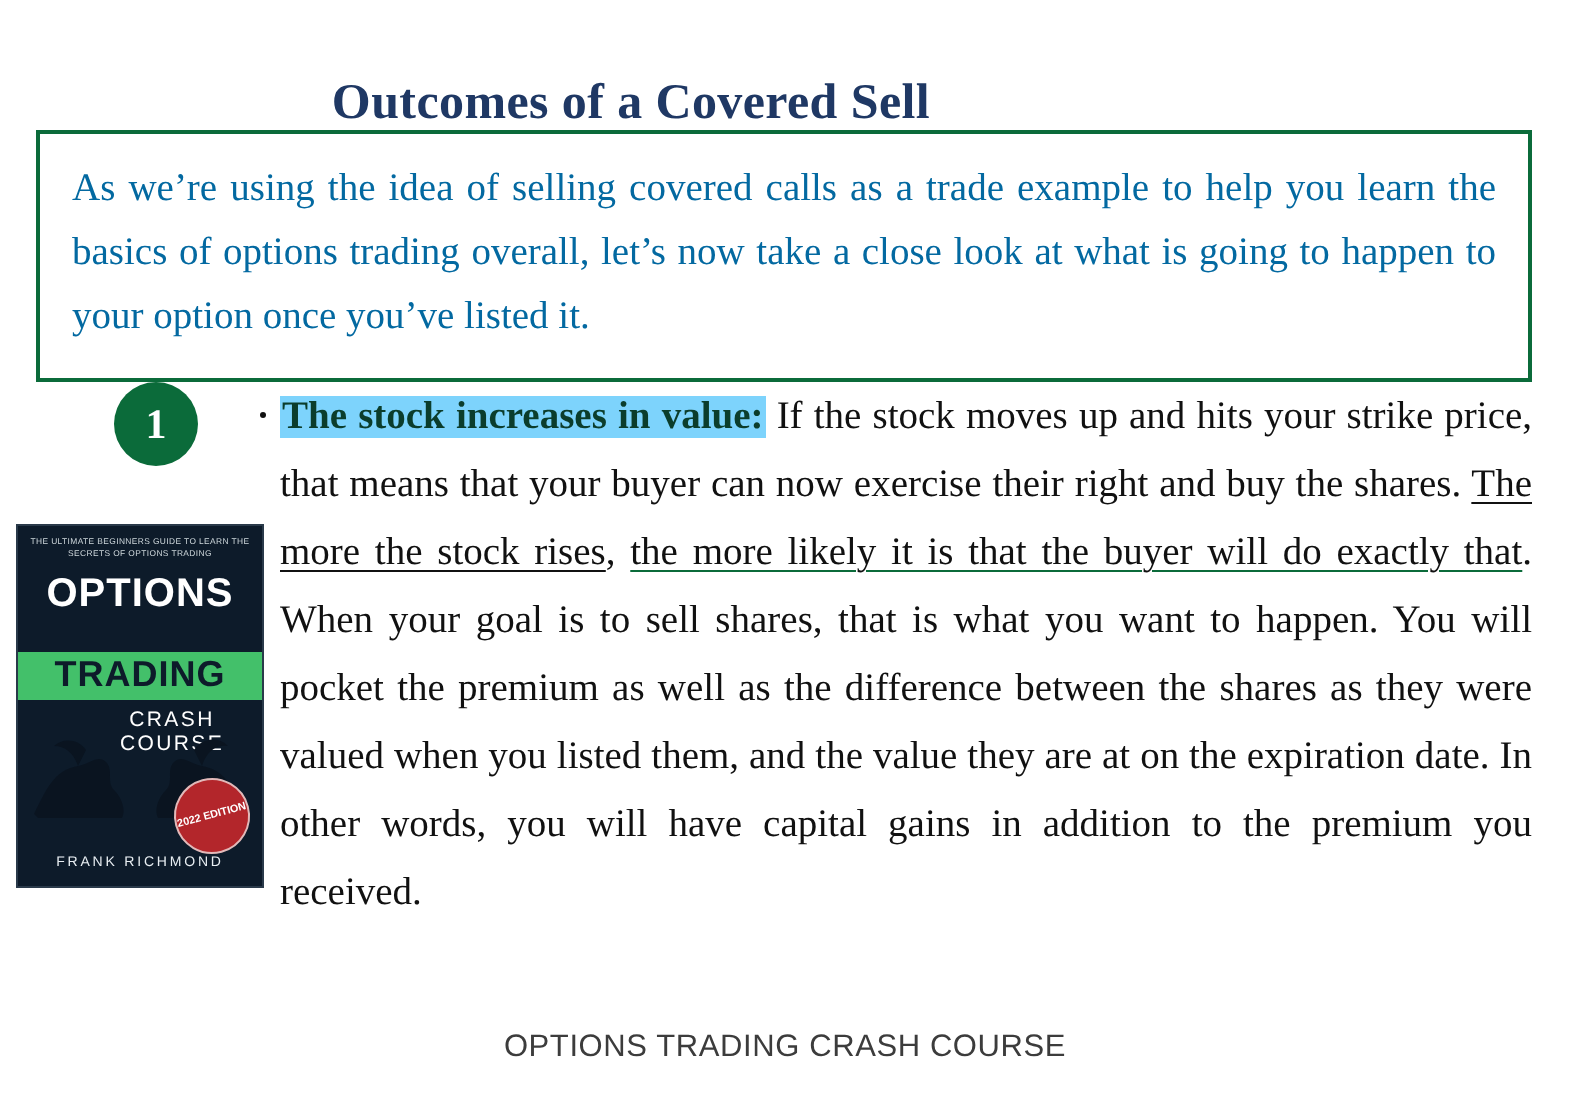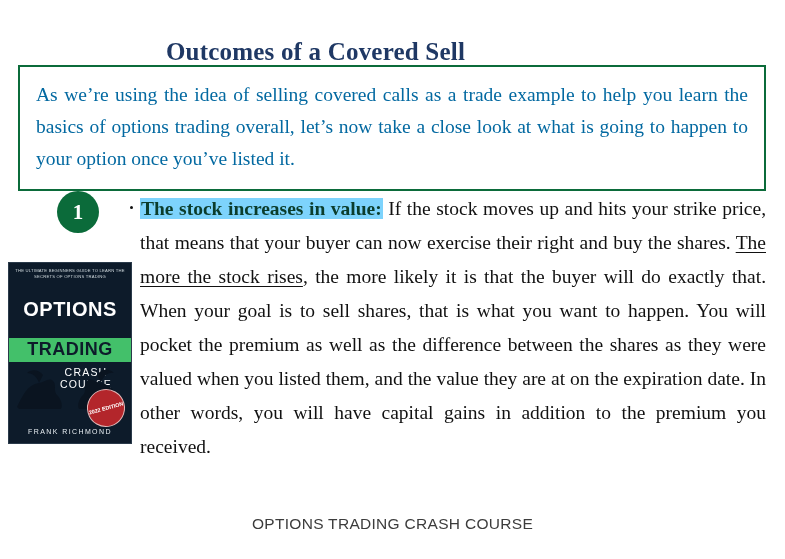--- a/index.html
+++ b/index.html
@@ -98,20 +98,21 @@
     font-weight: bold;
     color: #0b3d2c;
     padding: 0 1px;
   }
   .ul-plain {
     text-decoration: underline;
     text-decoration-thickness: 1px;
     text-underline-offset: 3px;
   }
   .ul-green {
+    text-decoration: underline;
     text-decoration-color: #0b6b3a;
     text-decoration-thickness: 1px;
     text-underline-offset: 3px;
   }
 
   .book-cover {
     position: absolute;
     left: 8px;
     top: 262px;
     width: 122px;
@@ -124,21 +125,21 @@
   }
   .bc-top {
     font-size: 4.2px;
     line-height: 6px;
     text-align: center;
     padding: 5px 6px 0 6px;
     color: #cfd8dc;
     letter-spacing: 0.2px;
   }
   .bc-title1 {
-    margin-top: 18px;
+    margin-top: 6px;
     text-align: center;
     font-size: 20px;
     font-weight: bold;
     letter-spacing: 0.5px;
     color: #ffffff;
   }
   .bc-band {
     margin-top: 17px;
     background: #43c06a;
     text-align: center;

